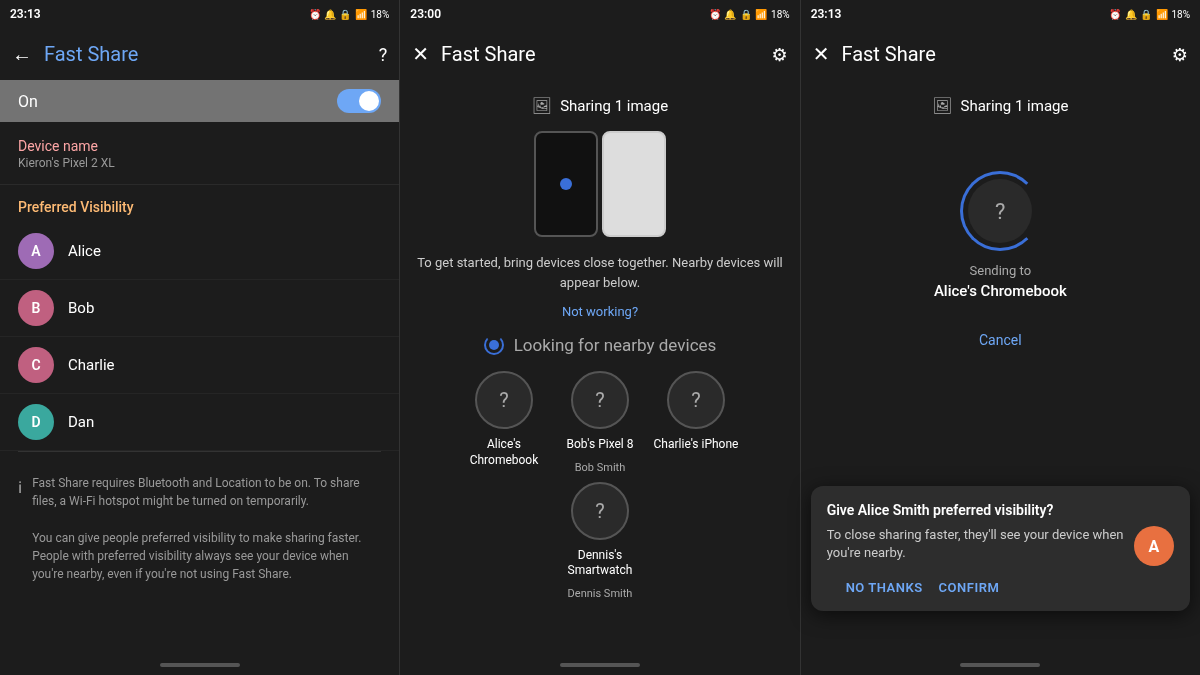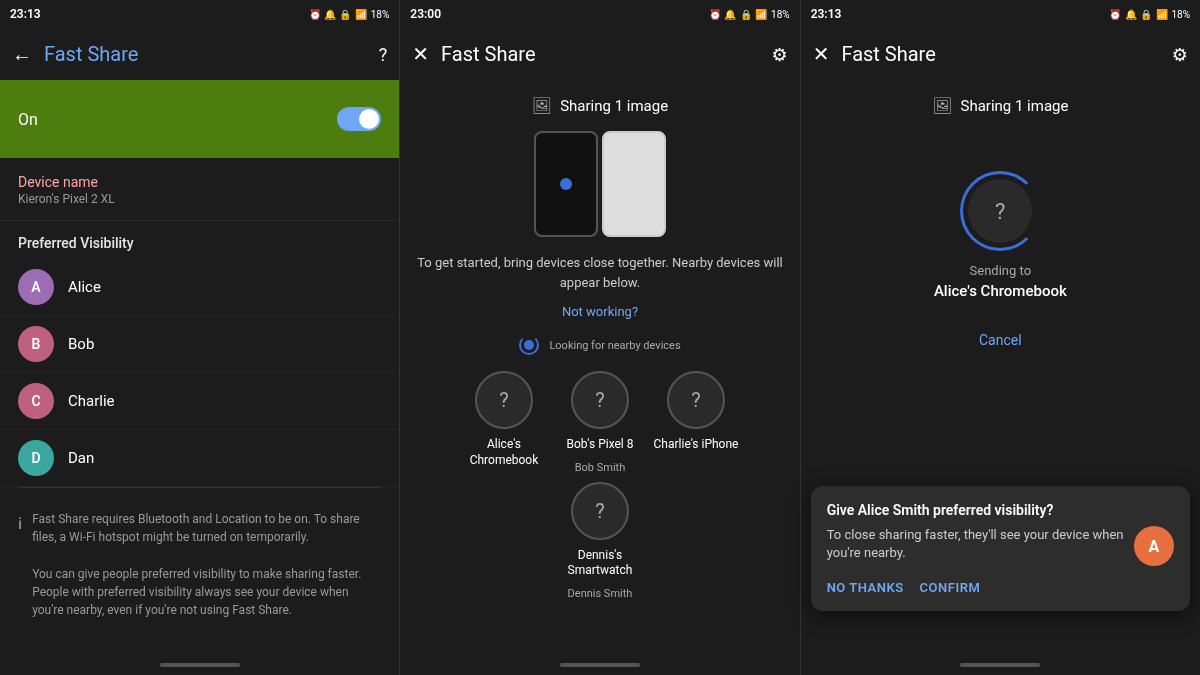--- a/index.html
+++ b/index.html
@@ -57,25 +57,25 @@
 
     
     .panel1-content {
       flex: 1;
       overflow-y: auto;
       background: #1c1c1c;
     }
 
     
     .on-row {
-      background: #4d7c0f;
+      background: #737373;
       display: flex;
       align-items: center;
       justify-content: space-between;
-      padding: 27px 18px;
+      padding: 9px 18px;
       margin-bottom: 2px;
     }
     .on-label { color: #fff; font-size: 16px; }
 
     
     .toggle {
       width: 44px;
       height: 24px;
       background: #6ea7f5;
       border-radius: 12px;
@@ -97,21 +97,21 @@
     .device-name-row {
       padding: 14px 18px;
       border-bottom: 1px solid #2a2a2a;
     }
     .device-name-label { color: #fca5a5; font-size: 14px; }
     .device-name-value { color: #999; font-size: 12px; margin-top: 2px; }
 
     
     .section-header {
       padding: 14px 18px 8px;
-      color: #e5e5e5;
+      color: #fdba74;
       font-size: 14px;
       font-weight: 500;
     }
 
     
     .contact-row {
       display: flex;
       align-items: center;
       padding: 10px 18px;
       gap: 14px;
@@ -207,21 +207,21 @@
       margin-bottom: 16px;
       cursor: pointer;
     }
 
     .looking-row {
       display: flex;
       align-items: center;
       gap: 10px;
       margin-bottom: 16px;
       color: #aaa;
-      font-size: 11px;
+      font-size: 17px;
     }
     .spinner-ring {
       width: 20px;
       height: 20px;
       border-radius: 50%;
       border: 2px solid #3a6fd8;
       border-top-color: transparent;
       position: relative;
     }
     .spinner-inner {
@@ -346,20 +346,21 @@
       justify-content: center;
       font-size: 16px;
       font-weight: 700;
       color: #fff;
       flex-shrink: 0;
     }
     .bs-buttons {
       display: flex;
       gap: 16px;
       justify-content: flex-start;
+      margin-left: 19px;
     }
     .bs-btn {
       color: #6ea7f5;
       font-size: 13px;
       font-weight: 600;
       cursor: pointer;
       text-transform: uppercase;
       letter-spacing: 0.5px;
     }
 

